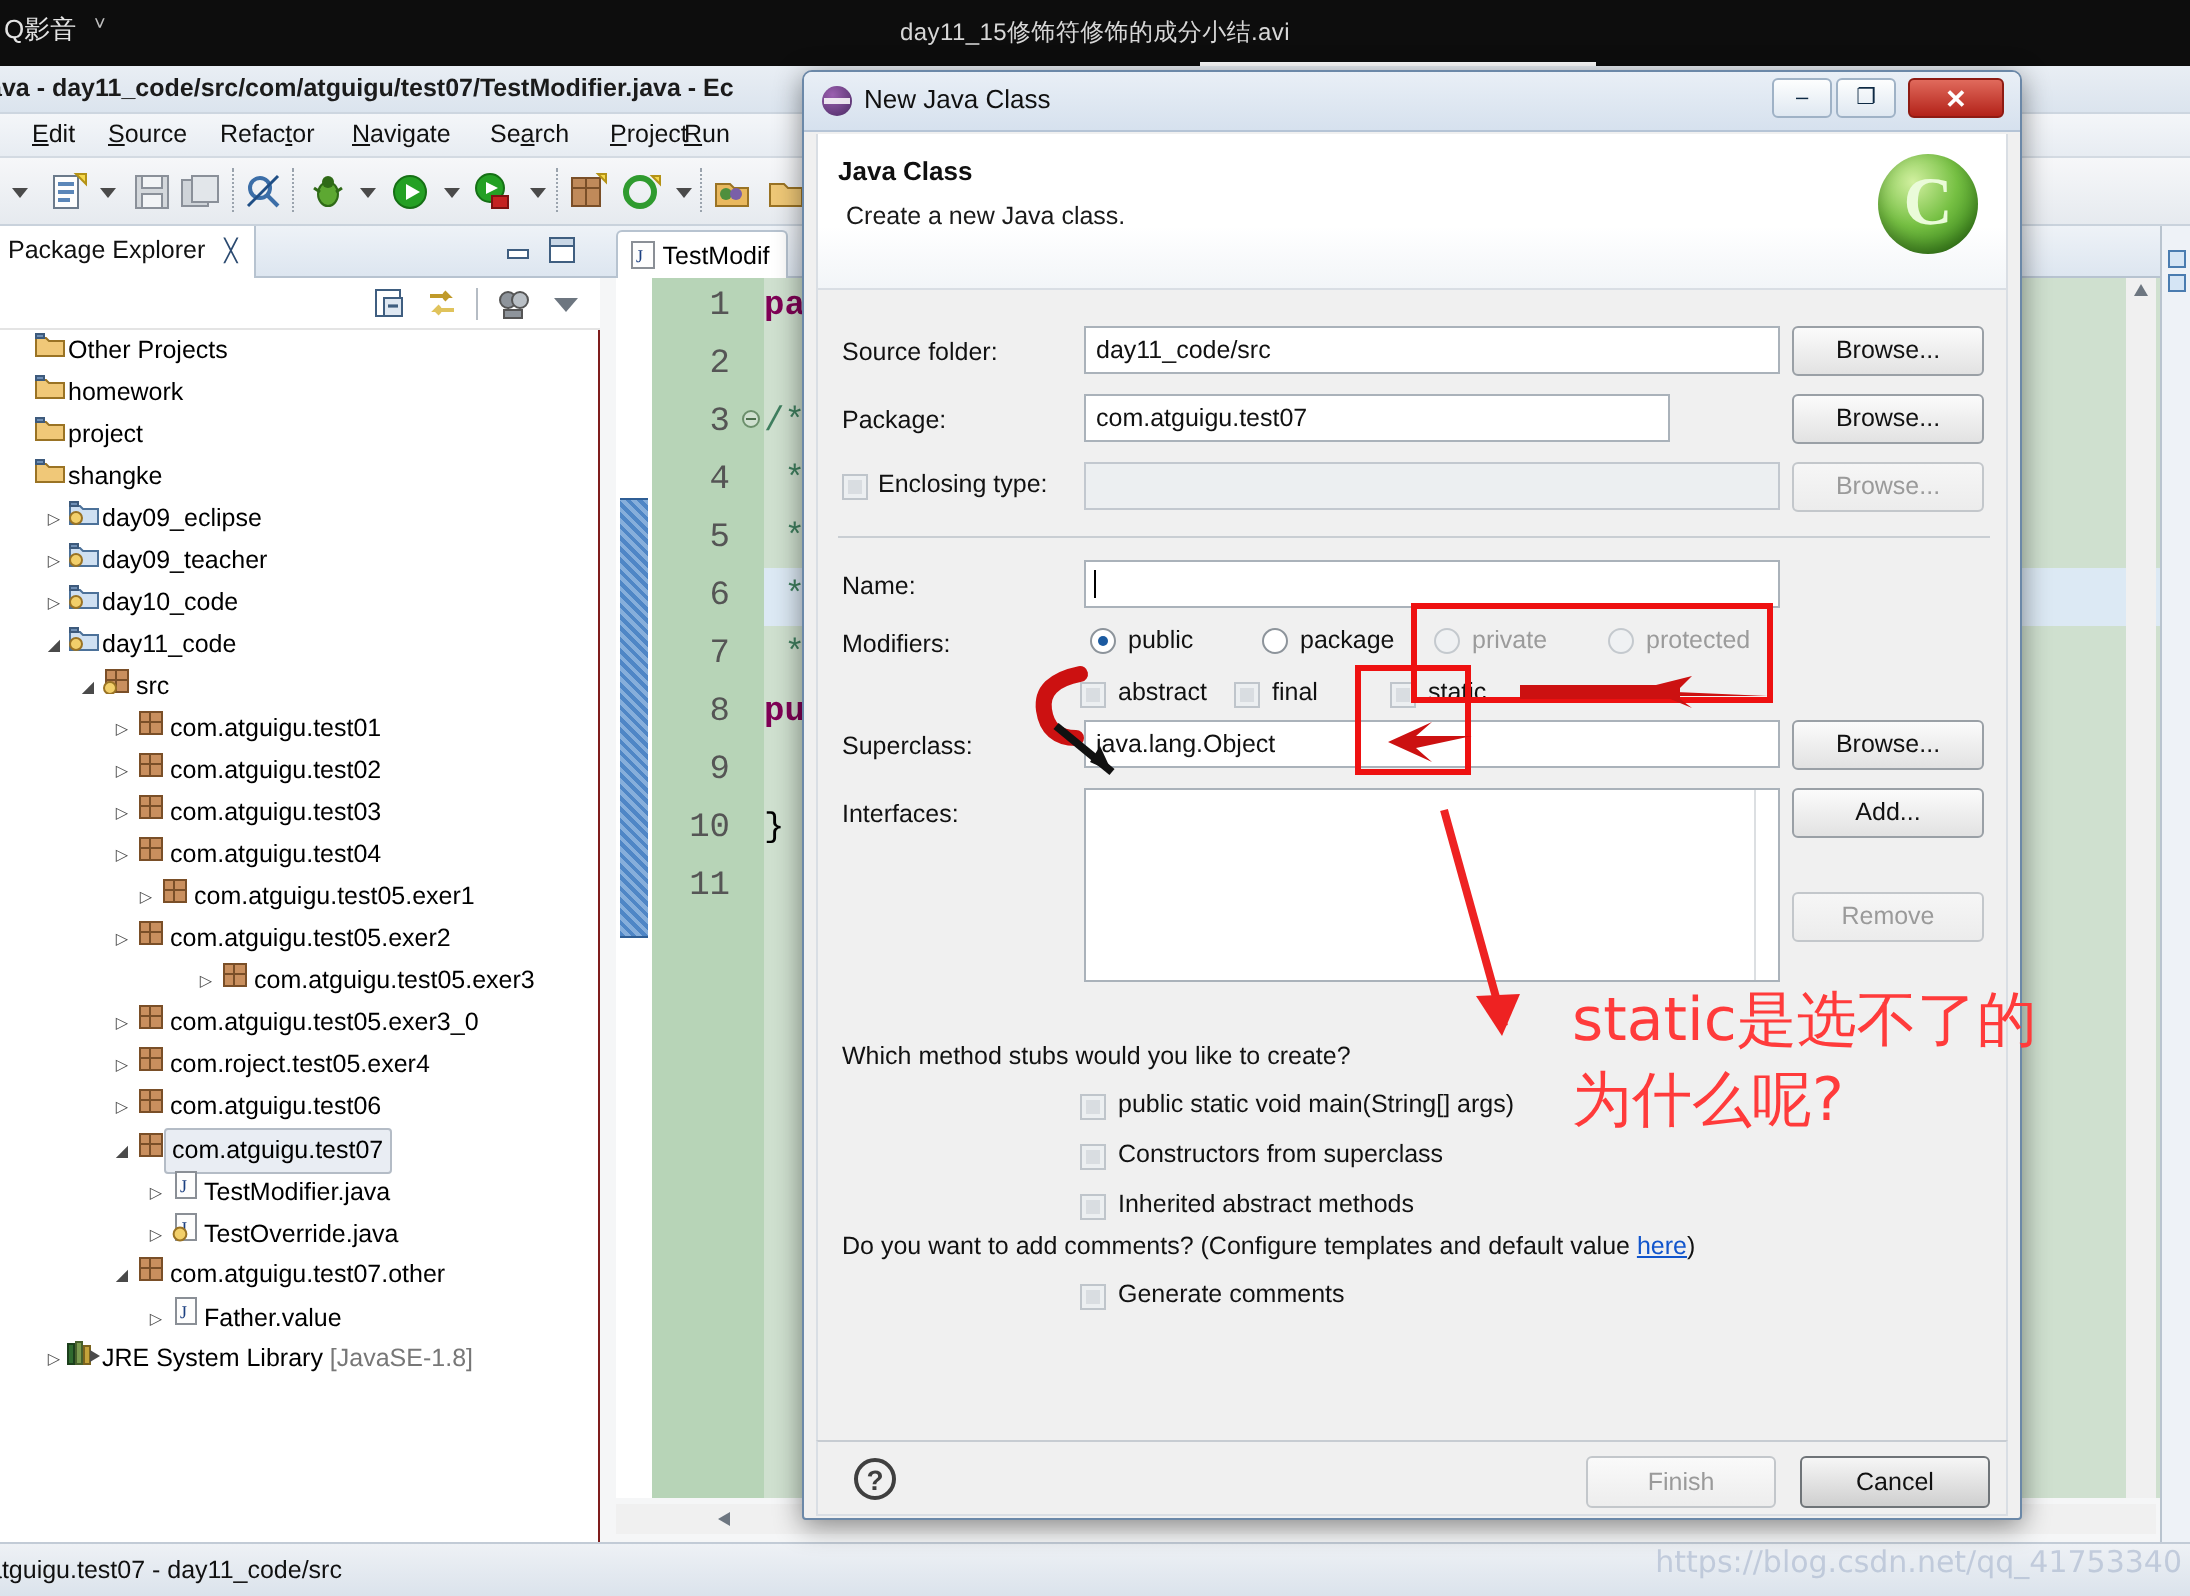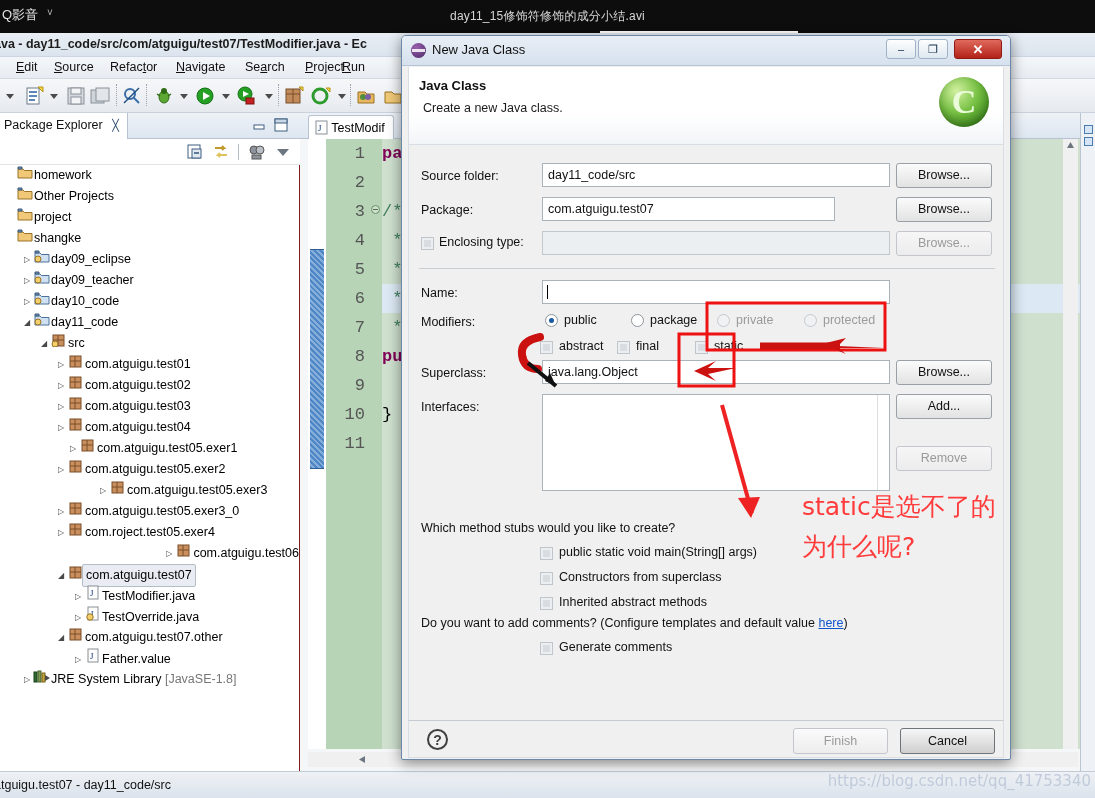--- a/index.html
+++ b/index.html
@@ -301,23 +301,22 @@
     position:absolute; right:115px; top:7px; width:95px; height:26px;
     background:linear-gradient(#fafafa,#ededed); border:1px solid #c3c7cb;
     border-radius:3px; text-align:center; line-height:24px; font-size:12.5px; color:#9a9a9a;
   }
   #btn-cancel {
     position:absolute; right:8px; top:7px; width:95px; height:26px;
     background:linear-gradient(#f6f6f6,#cfcfcf); border:1px solid #6f7478;
     border-radius:3px; text-align:center; line-height:24px; font-size:12.5px; color:#111;
   }
   .ann-text {
-    position:absolute; color:#ff3b3b; font-size:25px; white-space:nowrap;
+    position:absolute; color:#ff3b3b; font-size:30px; white-space:nowrap;
     font-family:"DejaVu Sans", sans-serif;
-    margin-left:16px;
   }
   #watermark {
     position:absolute; right:4px; top:772px; font-size:15px;
     color:rgba(160,175,200,.55); white-space:nowrap;
     font-family:"DejaVu Sans", sans-serif;
   }
 </style>
 </head>
 <body>
 
@@ -442,25 +441,25 @@
         <circle cx="12" cy="7" r="4" fill="#b9bfc5" stroke="#555"></circle>
         <rect x="4" y="12" width="9" height="4" fill="#8e949b" stroke="#555"></rect>
       </svg>
       <div style="position:absolute;left:277px;top:10px;width:0;height:0;border-left:6px solid transparent;border-right:6px solid transparent;border-top:7px solid #6d7680"></div>
     </div>
 
     <div id="tree">
         <div class="row" style="padding-left: 4px;"><span class="tw"></span><span class="ico"><svg width="16" height="14" viewBox="0 0 16 14">
               <path d="M1 4 h5 l1.5 1.5 H15 V13 H1 Z" fill="#f0c878" stroke="#9a7324"></path>
               <path d="M1 2 h4 v2 H1 Z" fill="#6f8fb5" stroke="#3d5a7c"></path>
-            </svg></span><span class="lbl-box">homework</span></div>
+            </svg></span><span class="lbl-box">Other Projects</span></div>
         <div class="row" style="padding-left: 4px;"><span class="tw"></span><span class="ico"><svg width="16" height="14" viewBox="0 0 16 14">
               <path d="M1 4 h5 l1.5 1.5 H15 V13 H1 Z" fill="#f0c878" stroke="#9a7324"></path>
               <path d="M1 2 h4 v2 H1 Z" fill="#6f8fb5" stroke="#3d5a7c"></path>
-            </svg></span><span class="lbl-box">Other Projects</span></div>
+            </svg></span><span class="lbl-box">homework</span></div>
         <div class="row" style="padding-left: 4px;"><span class="tw"></span><span class="ico"><svg width="16" height="14" viewBox="0 0 16 14">
               <path d="M1 4 h5 l1.5 1.5 H15 V13 H1 Z" fill="#f0c878" stroke="#9a7324"></path>
               <path d="M1 2 h4 v2 H1 Z" fill="#6f8fb5" stroke="#3d5a7c"></path>
             </svg></span><span class="lbl-box">project</span></div>
         <div class="row" style="padding-left: 4px;"><span class="tw"></span><span class="ico"><svg width="16" height="14" viewBox="0 0 16 14">
               <path d="M1 4 h5 l1.5 1.5 H15 V13 H1 Z" fill="#f0c878" stroke="#9a7324"></path>
               <path d="M1 2 h4 v2 H1 Z" fill="#6f8fb5" stroke="#3d5a7c"></path>
             </svg></span><span class="lbl-box">shangke</span></div>
         <div class="row" style="padding-left: 21px;"><span class="tw collapsed"></span><span class="ico"><svg width="16" height="14" viewBox="0 0 16 14">
               <path d="M1 4 h5 l1.5 1.5 H15 V13 H1 Z" fill="#cfe0f2" stroke="#4c7199"></path>
@@ -526,21 +525,21 @@
         <div class="row" style="padding-left: 55px;"><span class="tw collapsed"></span><span class="ico"><svg width="16" height="14" viewBox="0 0 16 14">
               <rect x="2" y="2" width="11" height="11" fill="#c98f5e" stroke="#7a4f28"></rect>
               <line x1="2" y1="7" x2="13" y2="7" stroke="#7a4f28"></line>
               <line x1="7" y1="2" x2="7" y2="13" stroke="#7a4f28"></line>
             </svg></span><span class="lbl-box">com.atguigu.test05.exer3_0</span></div>
         <div class="row" style="padding-left: 55px;"><span class="tw collapsed"></span><span class="ico"><svg width="16" height="14" viewBox="0 0 16 14">
               <rect x="2" y="2" width="11" height="11" fill="#c98f5e" stroke="#7a4f28"></rect>
               <line x1="2" y1="7" x2="13" y2="7" stroke="#7a4f28"></line>
               <line x1="7" y1="2" x2="7" y2="13" stroke="#7a4f28"></line>
             </svg></span><span class="lbl-box">com.roject.test05.exer4</span></div>
-        <div class="row" style="padding-left: 55px; text-align: right;"><span class="tw collapsed"></span><span class="ico"><svg width="16" height="14" viewBox="0 0 16 14">
+        <div class="row" style="padding-left: 55px;"><span class="tw collapsed"></span><span class="ico"><svg width="16" height="14" viewBox="0 0 16 14">
               <rect x="2" y="2" width="11" height="11" fill="#c98f5e" stroke="#7a4f28"></rect>
               <line x1="2" y1="7" x2="13" y2="7" stroke="#7a4f28"></line>
               <line x1="7" y1="2" x2="7" y2="13" stroke="#7a4f28"></line>
             </svg></span><span class="lbl-box">com.atguigu.test06</span></div>
         <div class="row sel" style="padding-left: 55px;"><span class="tw expanded"></span><span class="ico"><svg width="16" height="14" viewBox="0 0 16 14">
               <rect x="2" y="2" width="11" height="11" fill="#c98f5e" stroke="#7a4f28"></rect>
               <line x1="2" y1="7" x2="13" y2="7" stroke="#7a4f28"></line>
               <line x1="7" y1="2" x2="7" y2="13" stroke="#7a4f28"></line>
             </svg></span><span class="lbl-box">com.atguigu.test07</span></div>
         <div class="row" style="padding-left: 72px;"><span class="tw collapsed"></span><span class="ico"><svg width="14" height="15" viewBox="0 0 14 15">

